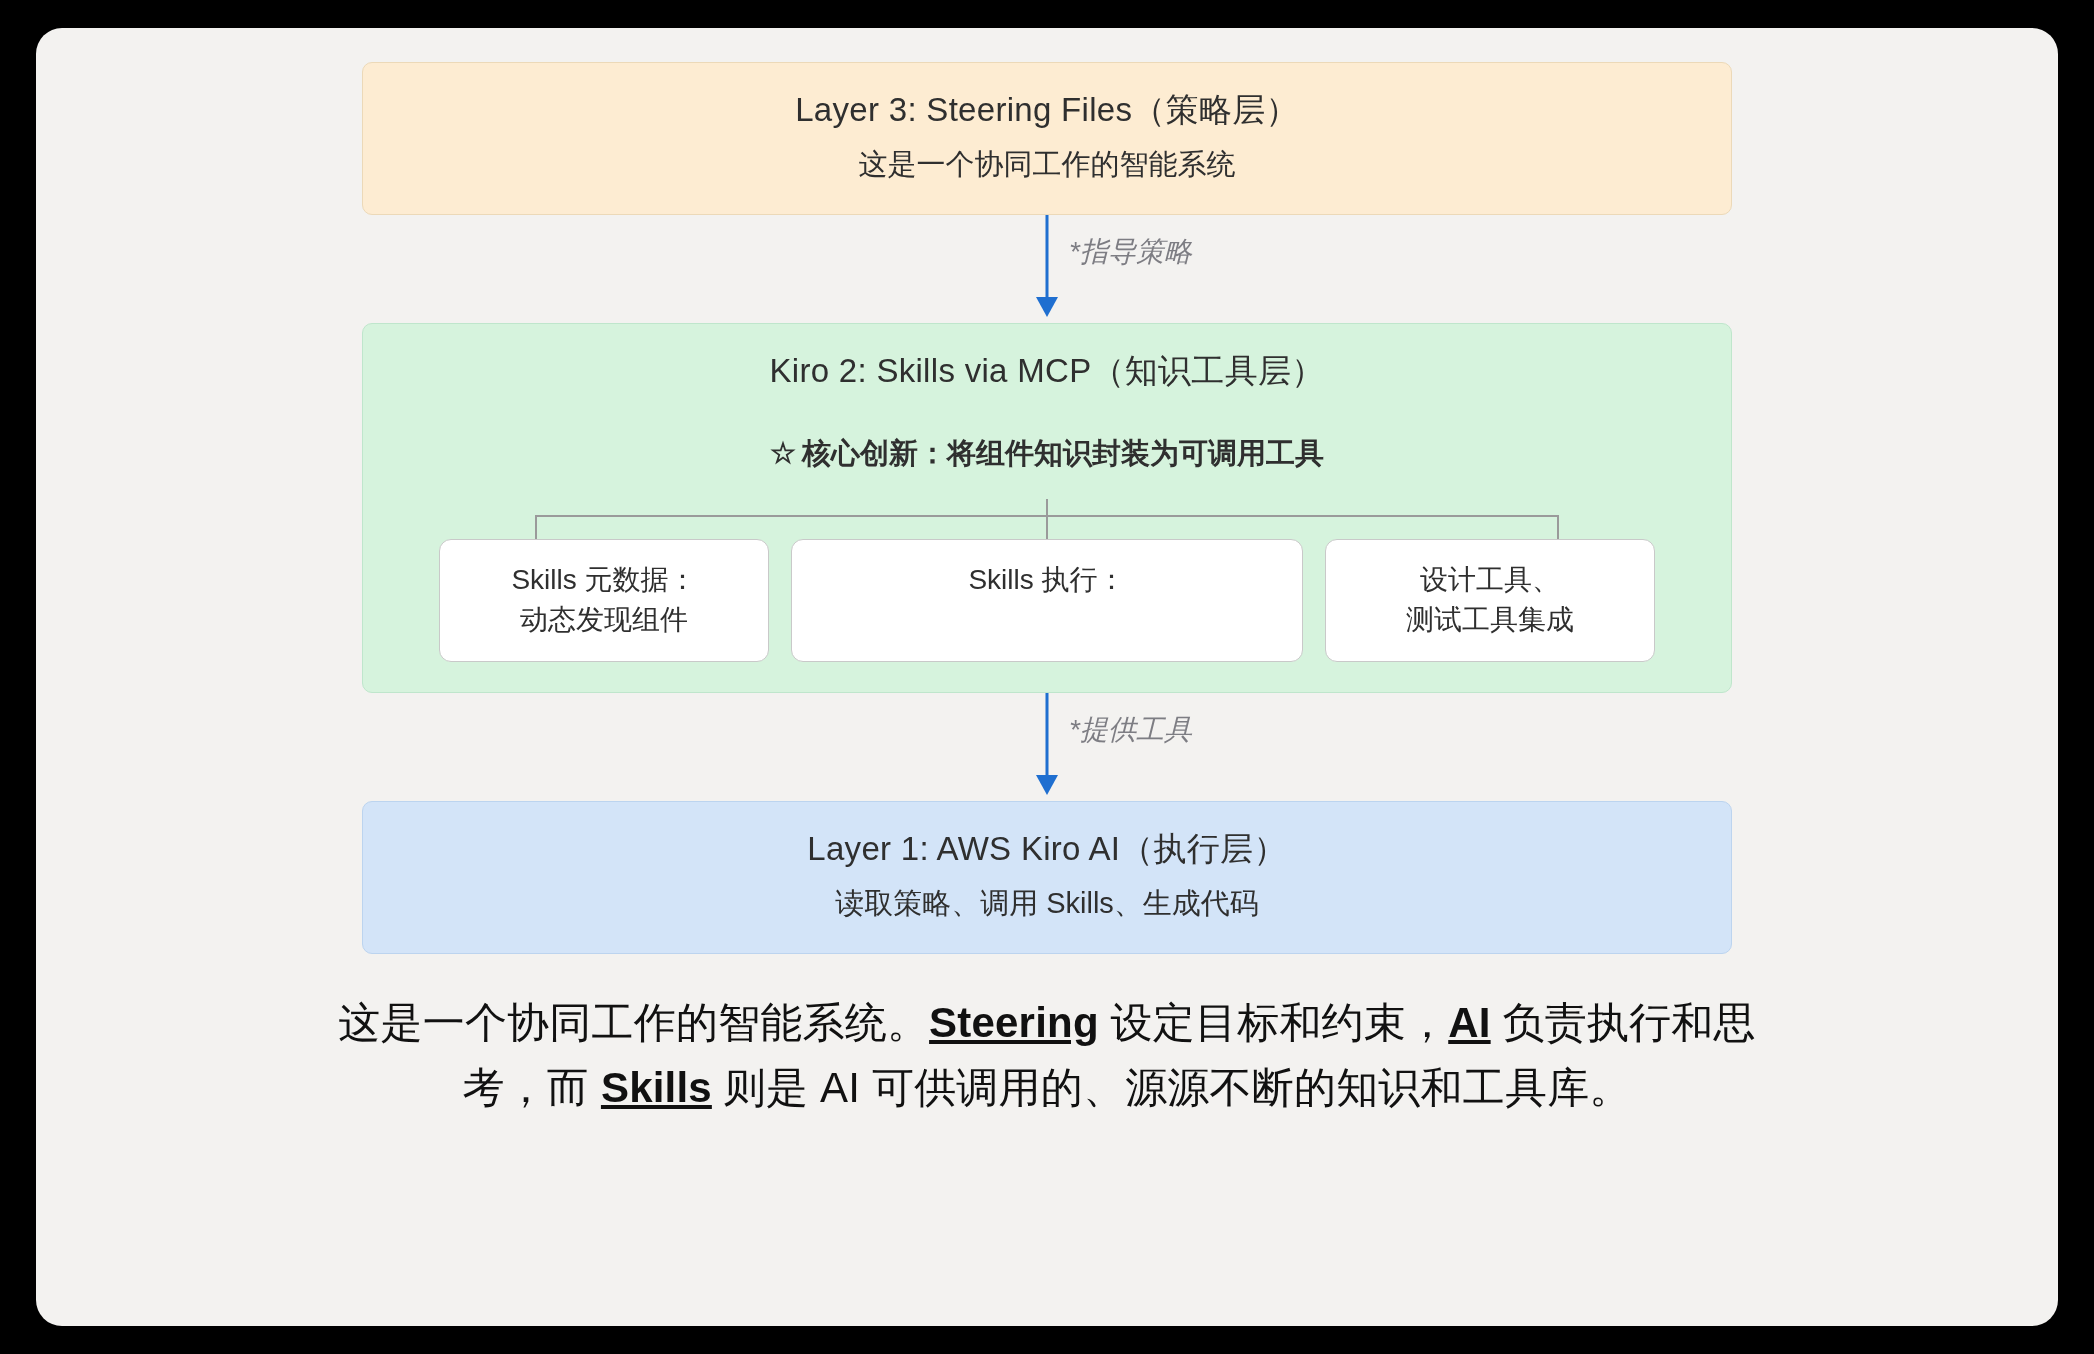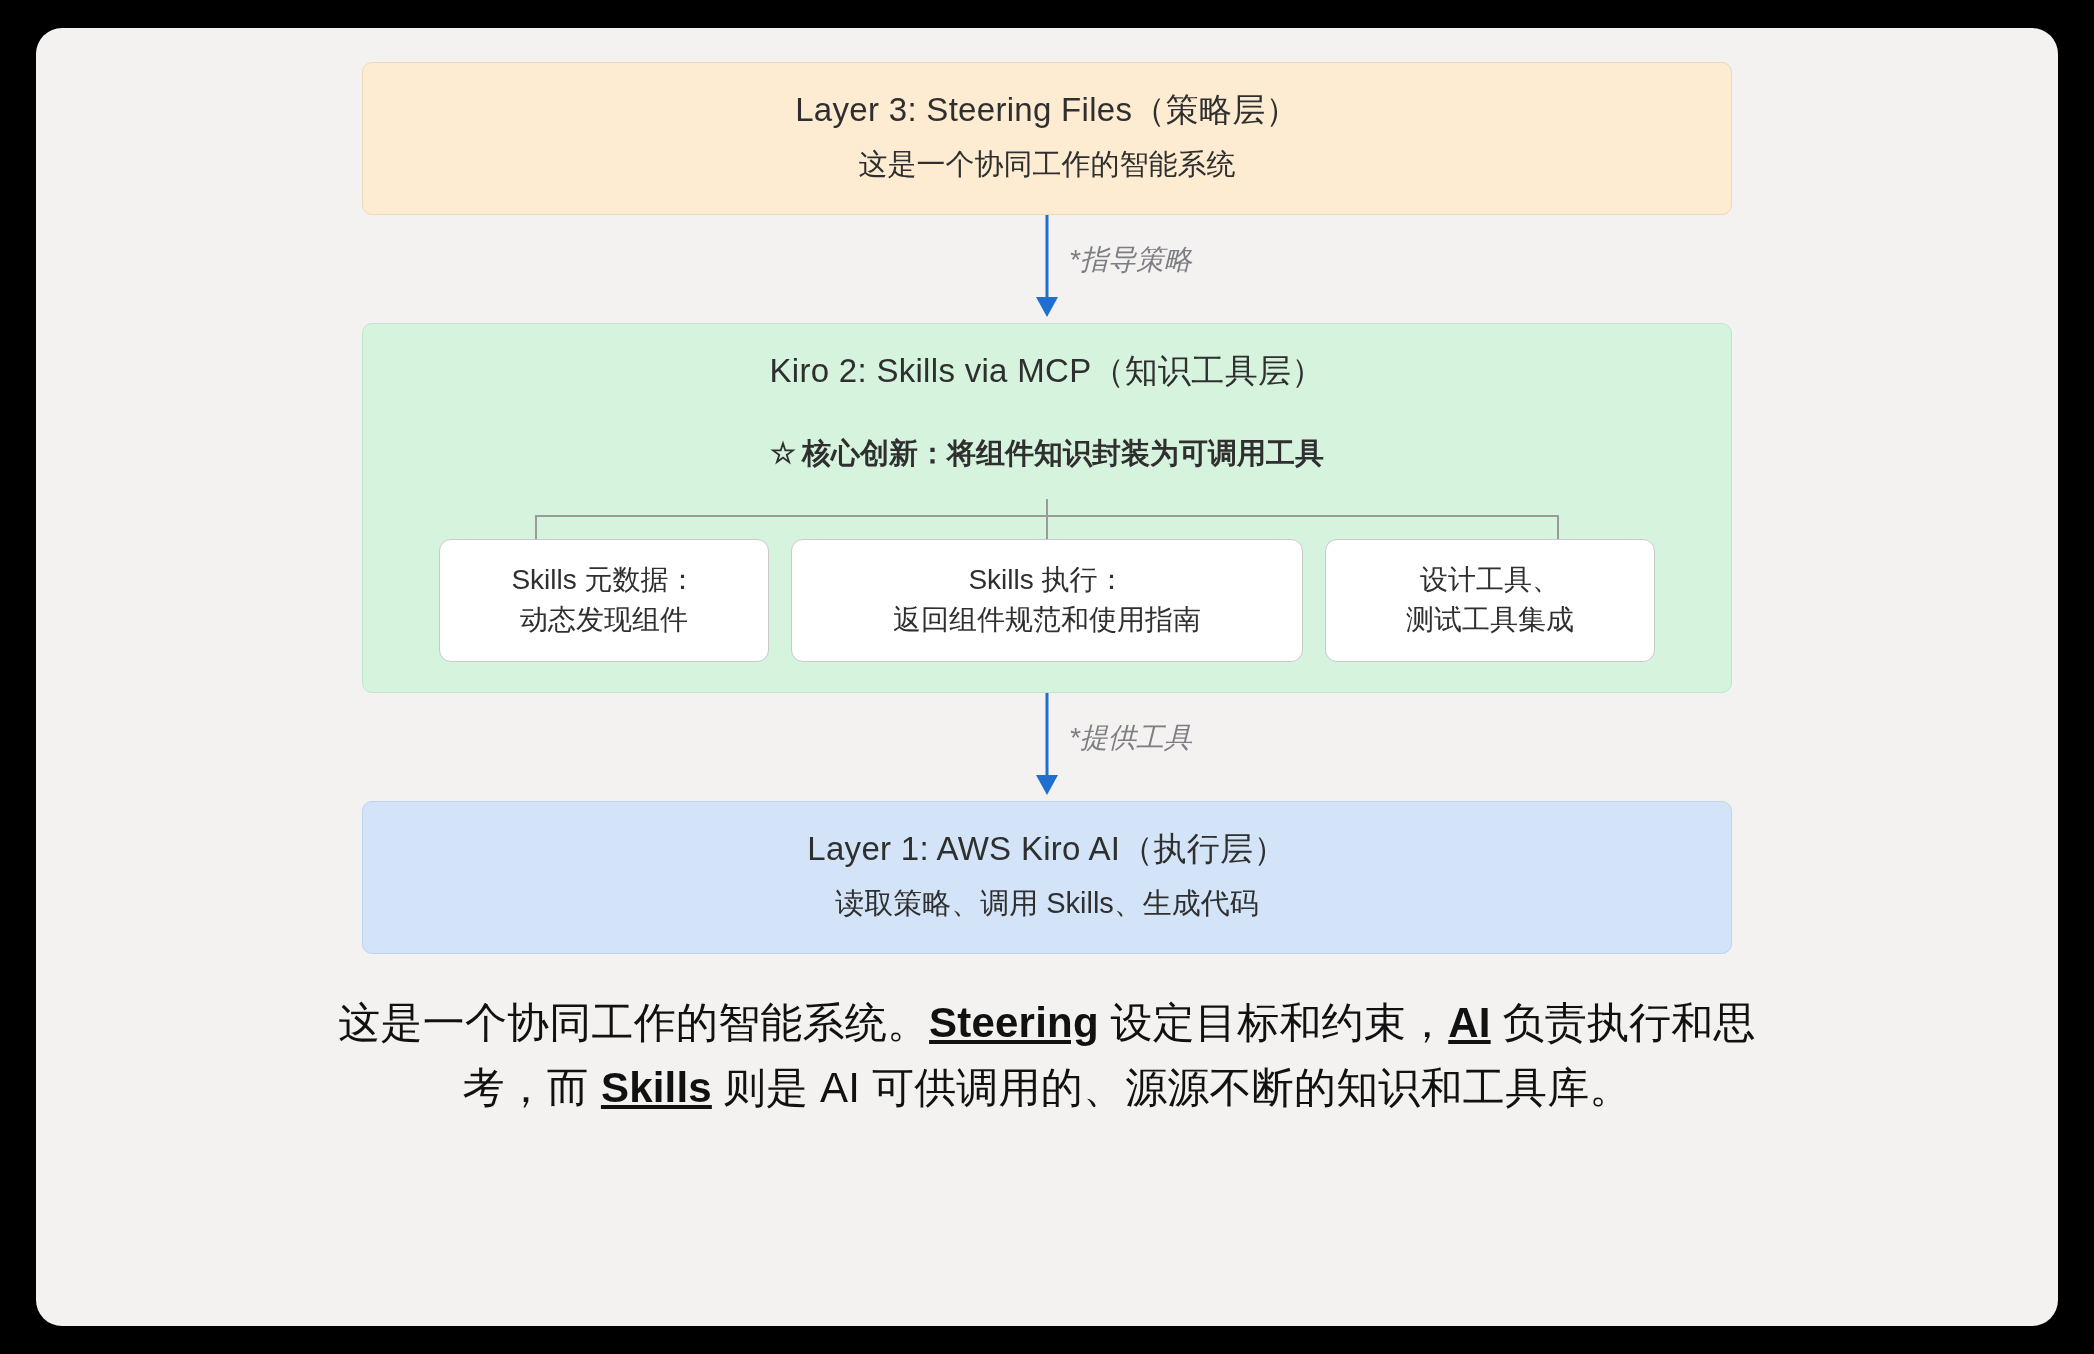--- a/index.html
+++ b/index.html
@@ -108,21 +108,21 @@
     transform: translateX(-50%);
     width: 0;
     height: 0;
     border-left: 11px solid transparent;
     border-right: 11px solid transparent;
     border-top: 20px solid #1f6fd0;
   }
   .connector .arrow-label {
     position: absolute;
     left: 50%;
-    top: 26px;
+    top: 18px;
     margin-left: 22px;
     font-size: 28px;
     font-style: italic;
     color: #7d7d83;
     white-space: nowrap;
   }
 
   
   .children-wrap {
     margin-top: 26px;
@@ -228,21 +228,20 @@
             <div class="drop d3"></div>
           </div>
 
           <div class="sub-row">
             <div class="sub-box b1">
               <div>Skills 元数据：</div>
               <div>动态发现组件</div>
             </div>
             <div class="sub-box b2">
               <div>Skills 执行：</div>
-              <div>返回组件规范和使用指南</div>
             </div>
             <div class="sub-box b3">
               <div>设计工具、</div>
               <div>测试工具集成</div>
             </div>
           </div>
         </div>
       </div>
 
       <div class="connector">

